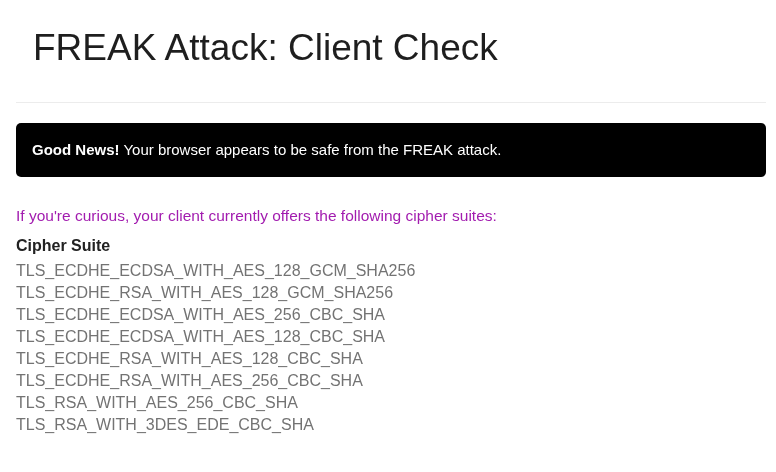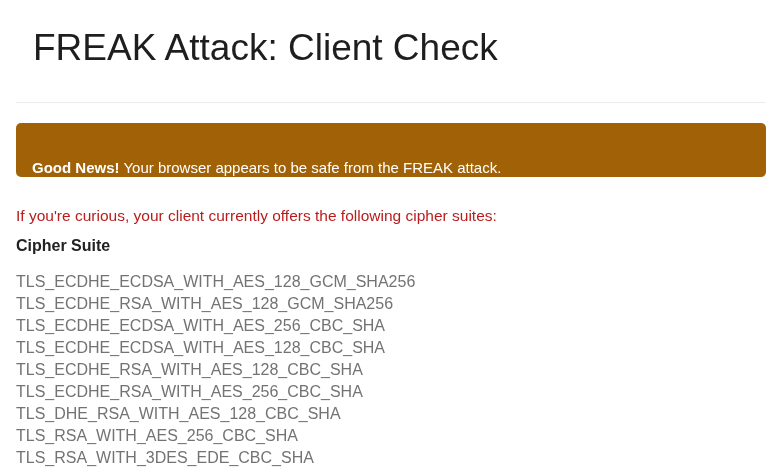--- a/index.html
+++ b/index.html
@@ -22,44 +22,44 @@
   }
   .divider {
     border: none;
     border-top: 1px solid #ececec;
     height: 0;
     margin: 0 10px 0 16px;
   }
   .alert {
     margin: 20px 10px 0 16px;
     height: 54px;
-    background: #a16207;
+    background: #000000;
     border-radius: 5px;
     color: #ffffff;
     display: flex;
-    align-items: flex-end;
+    align-items: center;
     padding: 0 16px;
     font-size: 15px;
     line-height: 1.3;
   }
   .alert .emphasis { font-weight: 700; }
   .intro {
     margin: 29px 16px 0 16px;
     font-size: 15.5px;
     line-height: 20px;
-    color: #b91c1c;
+    color: #a21caf;
   }
   .cipher-table {
     margin: 10px 16px 0 16px;
   }
   .cipher-header {
     font-size: 16px;
     font-weight: 700;
     line-height: 20px;
-    margin-bottom: 15px;
+    margin-bottom: 4px;
     color: #222222;
   }
   .cipher-row {
     font-size: 16px;
     line-height: 22px;
     color: #737373;
     white-space: nowrap;
   }
 </style>
 </head>
@@ -78,16 +78,15 @@
 <p class="intro">If you're curious, your client currently offers the following cipher suites:</p>
 
 <div class="cipher-table">
   <div class="cipher-header">Cipher Suite</div>
   <div class="cipher-row">TLS_ECDHE_ECDSA_WITH_AES_128_GCM_SHA256</div>
   <div class="cipher-row">TLS_ECDHE_RSA_WITH_AES_128_GCM_SHA256</div>
   <div class="cipher-row">TLS_ECDHE_ECDSA_WITH_AES_256_CBC_SHA</div>
   <div class="cipher-row">TLS_ECDHE_ECDSA_WITH_AES_128_CBC_SHA</div>
   <div class="cipher-row">TLS_ECDHE_RSA_WITH_AES_128_CBC_SHA</div>
   <div class="cipher-row">TLS_ECDHE_RSA_WITH_AES_256_CBC_SHA</div>
-  <div class="cipher-row">TLS_DHE_RSA_WITH_AES_128_CBC_SHA</div>
   <div class="cipher-row">TLS_RSA_WITH_AES_256_CBC_SHA</div>
   <div class="cipher-row">TLS_RSA_WITH_3DES_EDE_CBC_SHA</div>
 </div>
 
 </body></html>

